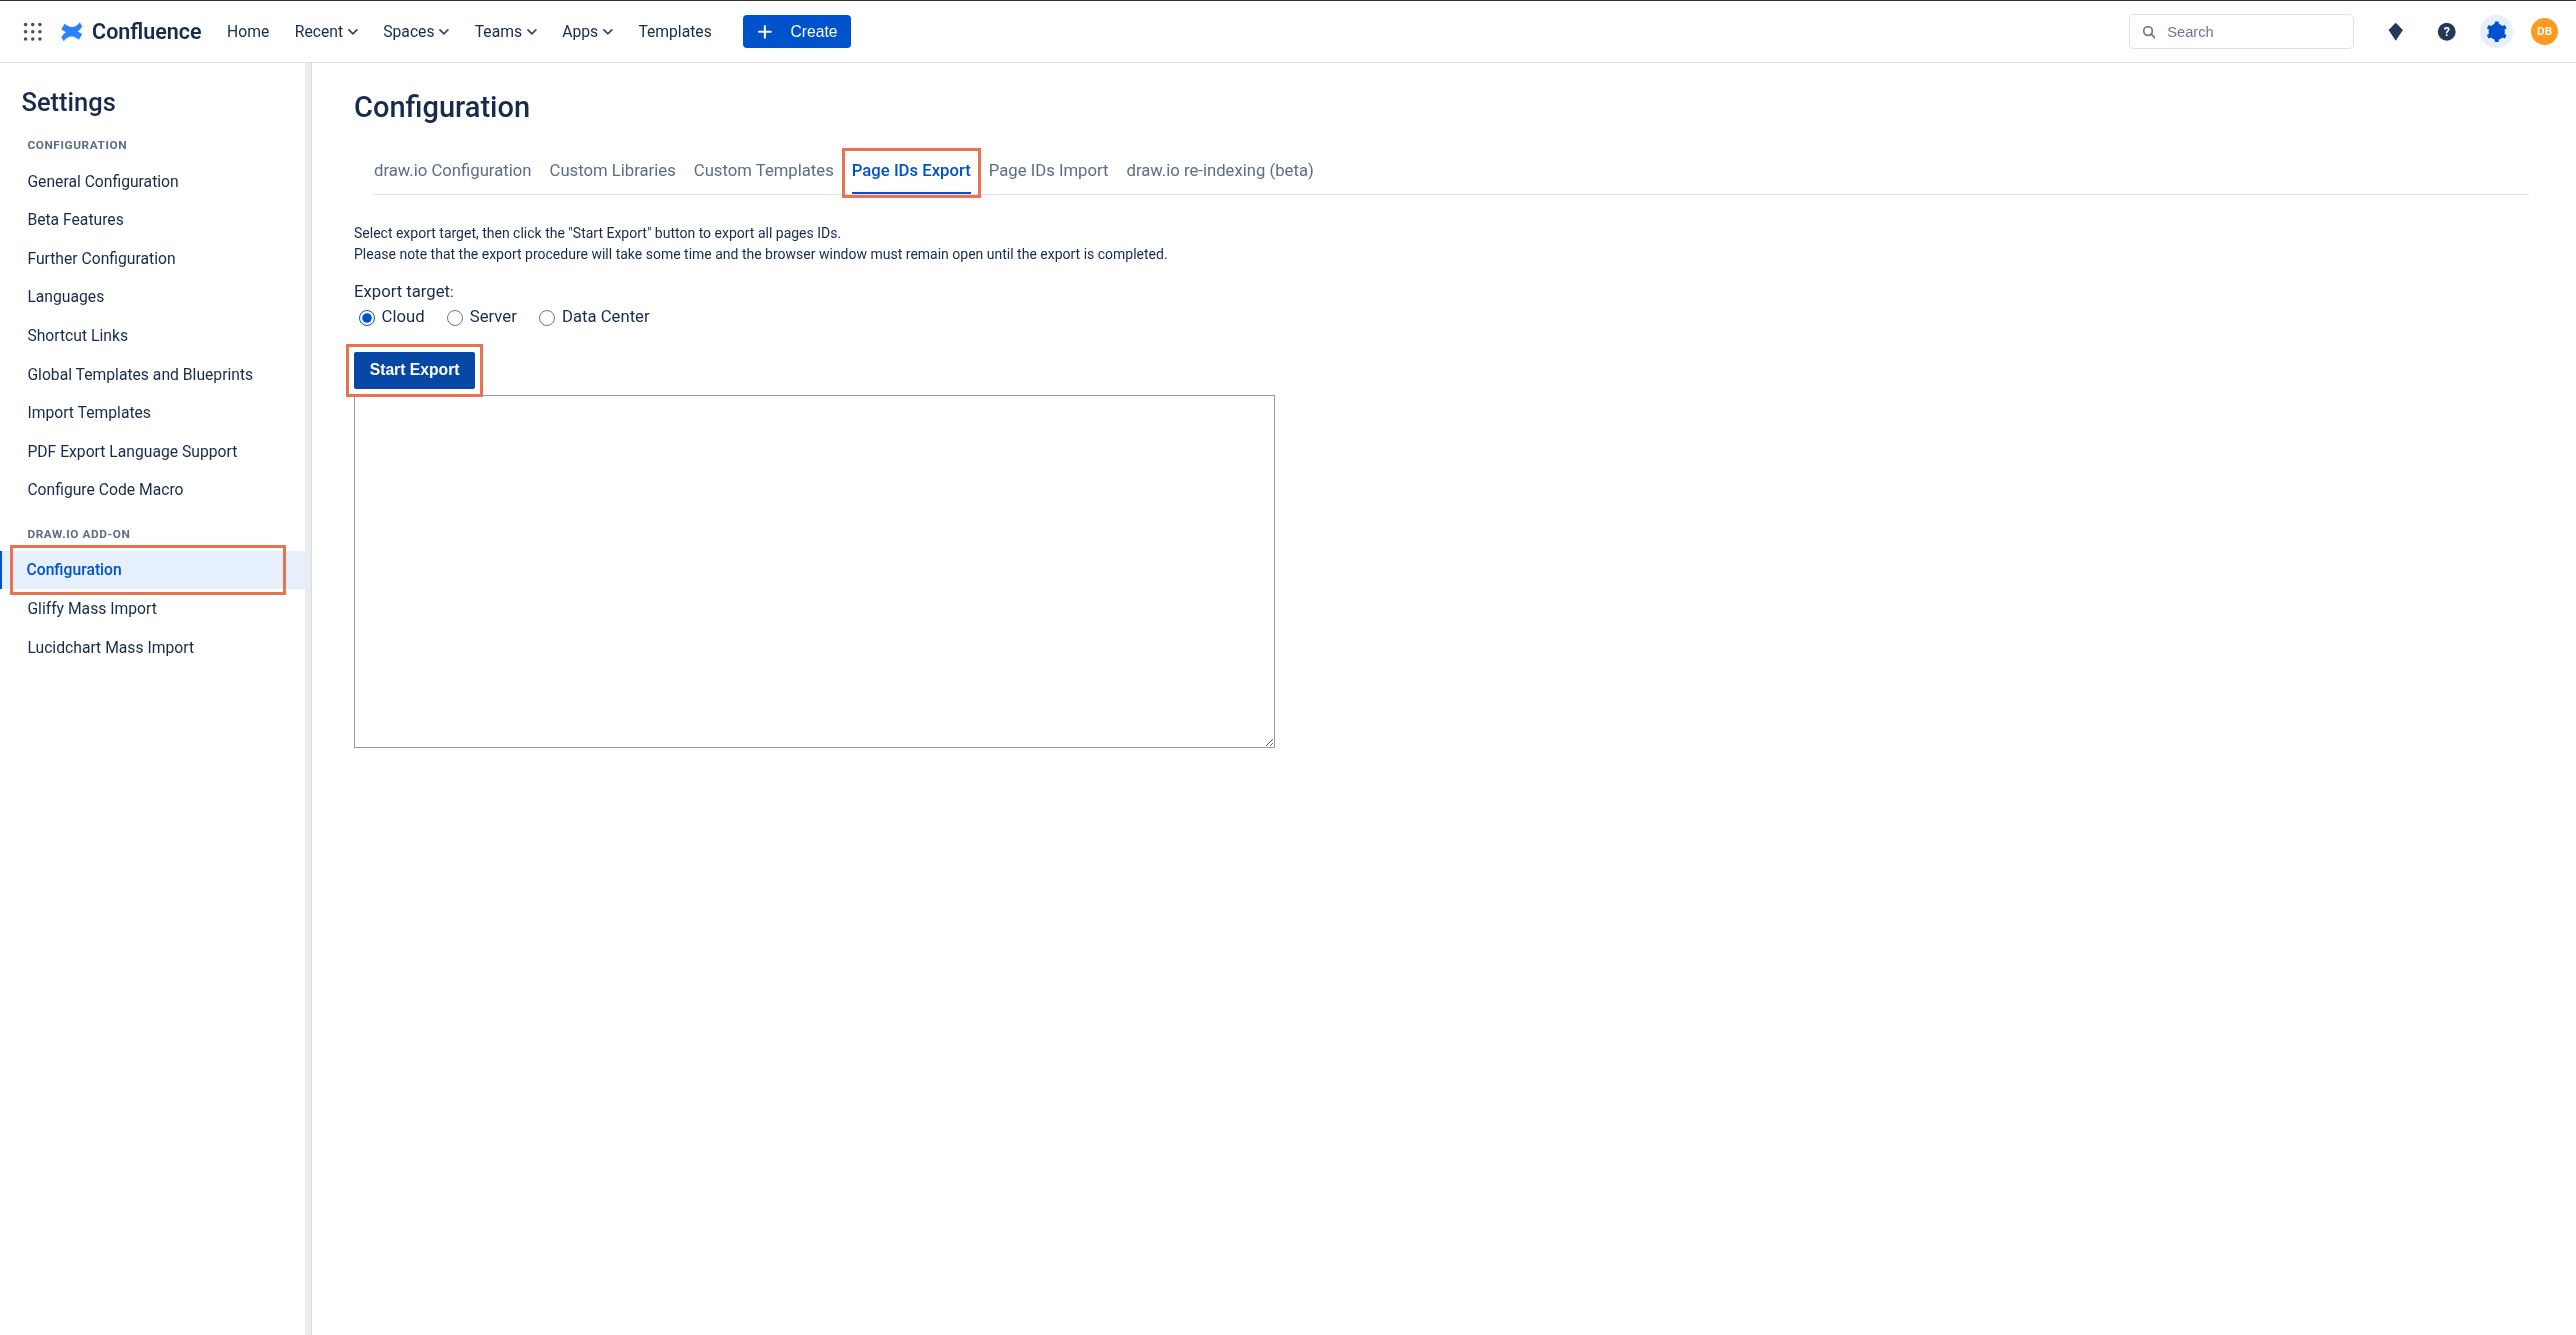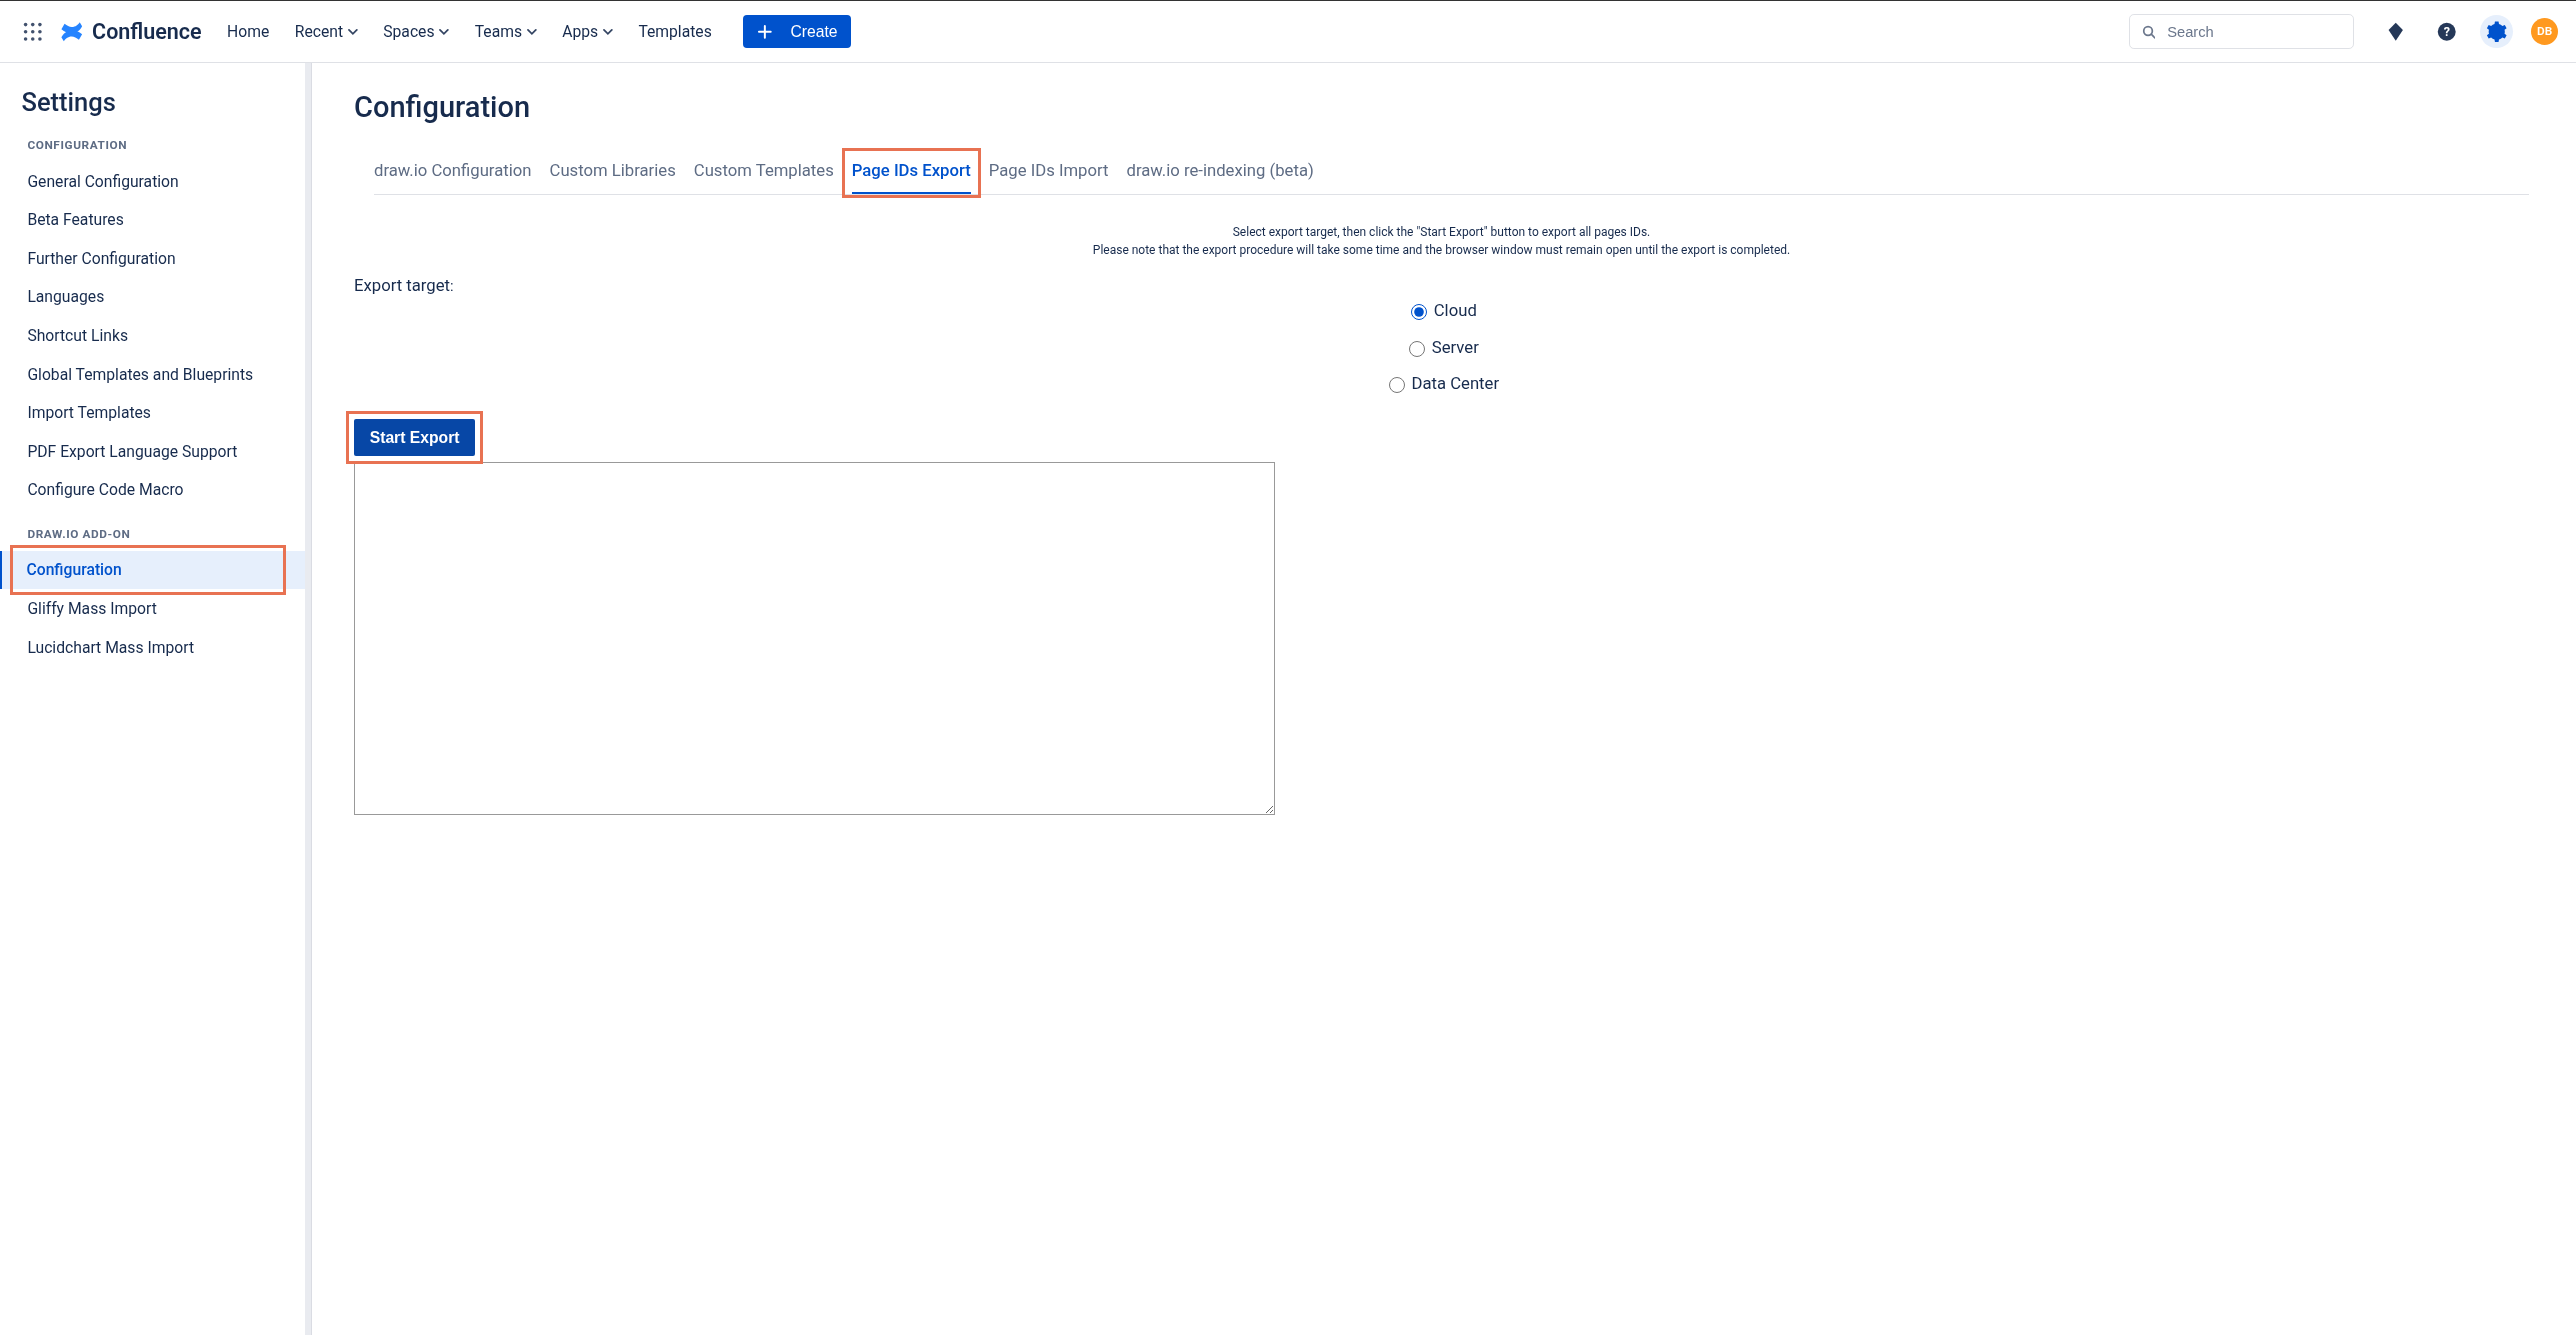--- a/index.html
+++ b/index.html
@@ -90,23 +90,23 @@
   .tabs{display:flex;gap:18px;border-bottom:1px solid var(--atl-border);margin-bottom:27.4px;margin-left:20px;}
   .tab{
     padding:0 0 11.8px 0;font-size:16.7px;color:var(--atl-text-subtle);cursor:pointer;
     border-bottom:2.9px solid transparent;position:relative;
   }
   .tab.active{color:var(--atl-blue);border-bottom-color:var(--atl-blue);font-weight:500;}
   .tab-hl::after{
     content:"";position:absolute;left:-9.8px;right:-9.8px;top:-13.7px;bottom:-5.9px;
     border:3.9px solid var(--atl-highlight);pointer-events:none;
   }
-  .desc{font-size:12px;line-height:1.5;margin:0 0 17.6px 0;text-align:center;}
+  .desc{font-size:14px;line-height:1.5;margin:0 0 17.6px 0;}
   .form-label{font-weight:400;font-size:16.7px;display:inline;}
-  .radios{display:flex;gap:17.6px;align-items:center;margin-top:5.9px;font-size:16.7px;flex-direction:column;}
+  .radios{display:flex;gap:17.6px;align-items:center;margin-top:5.9px;font-size:16.7px;}
   .radio{display:flex;align-items:center;gap:3.9px;}
   .radio input{accent-color:var(--atl-blue);width:15.7px;height:15.7px;}
   .start-btn{
     background:var(--atl-blue-dark);color:#fff;border:none;border-radius:2px;
     padding:9.8px 15.7px;font-size:15.7px;font-weight:600;margin-top:25.5px;cursor:pointer;
     position:relative;
   }
   .start-hl::after{
     content:"";position:absolute;left:-7.8px;right:-7.8px;top:-7.8px;bottom:-7.8px;
     border:3.9px solid var(--atl-highlight);pointer-events:none;

